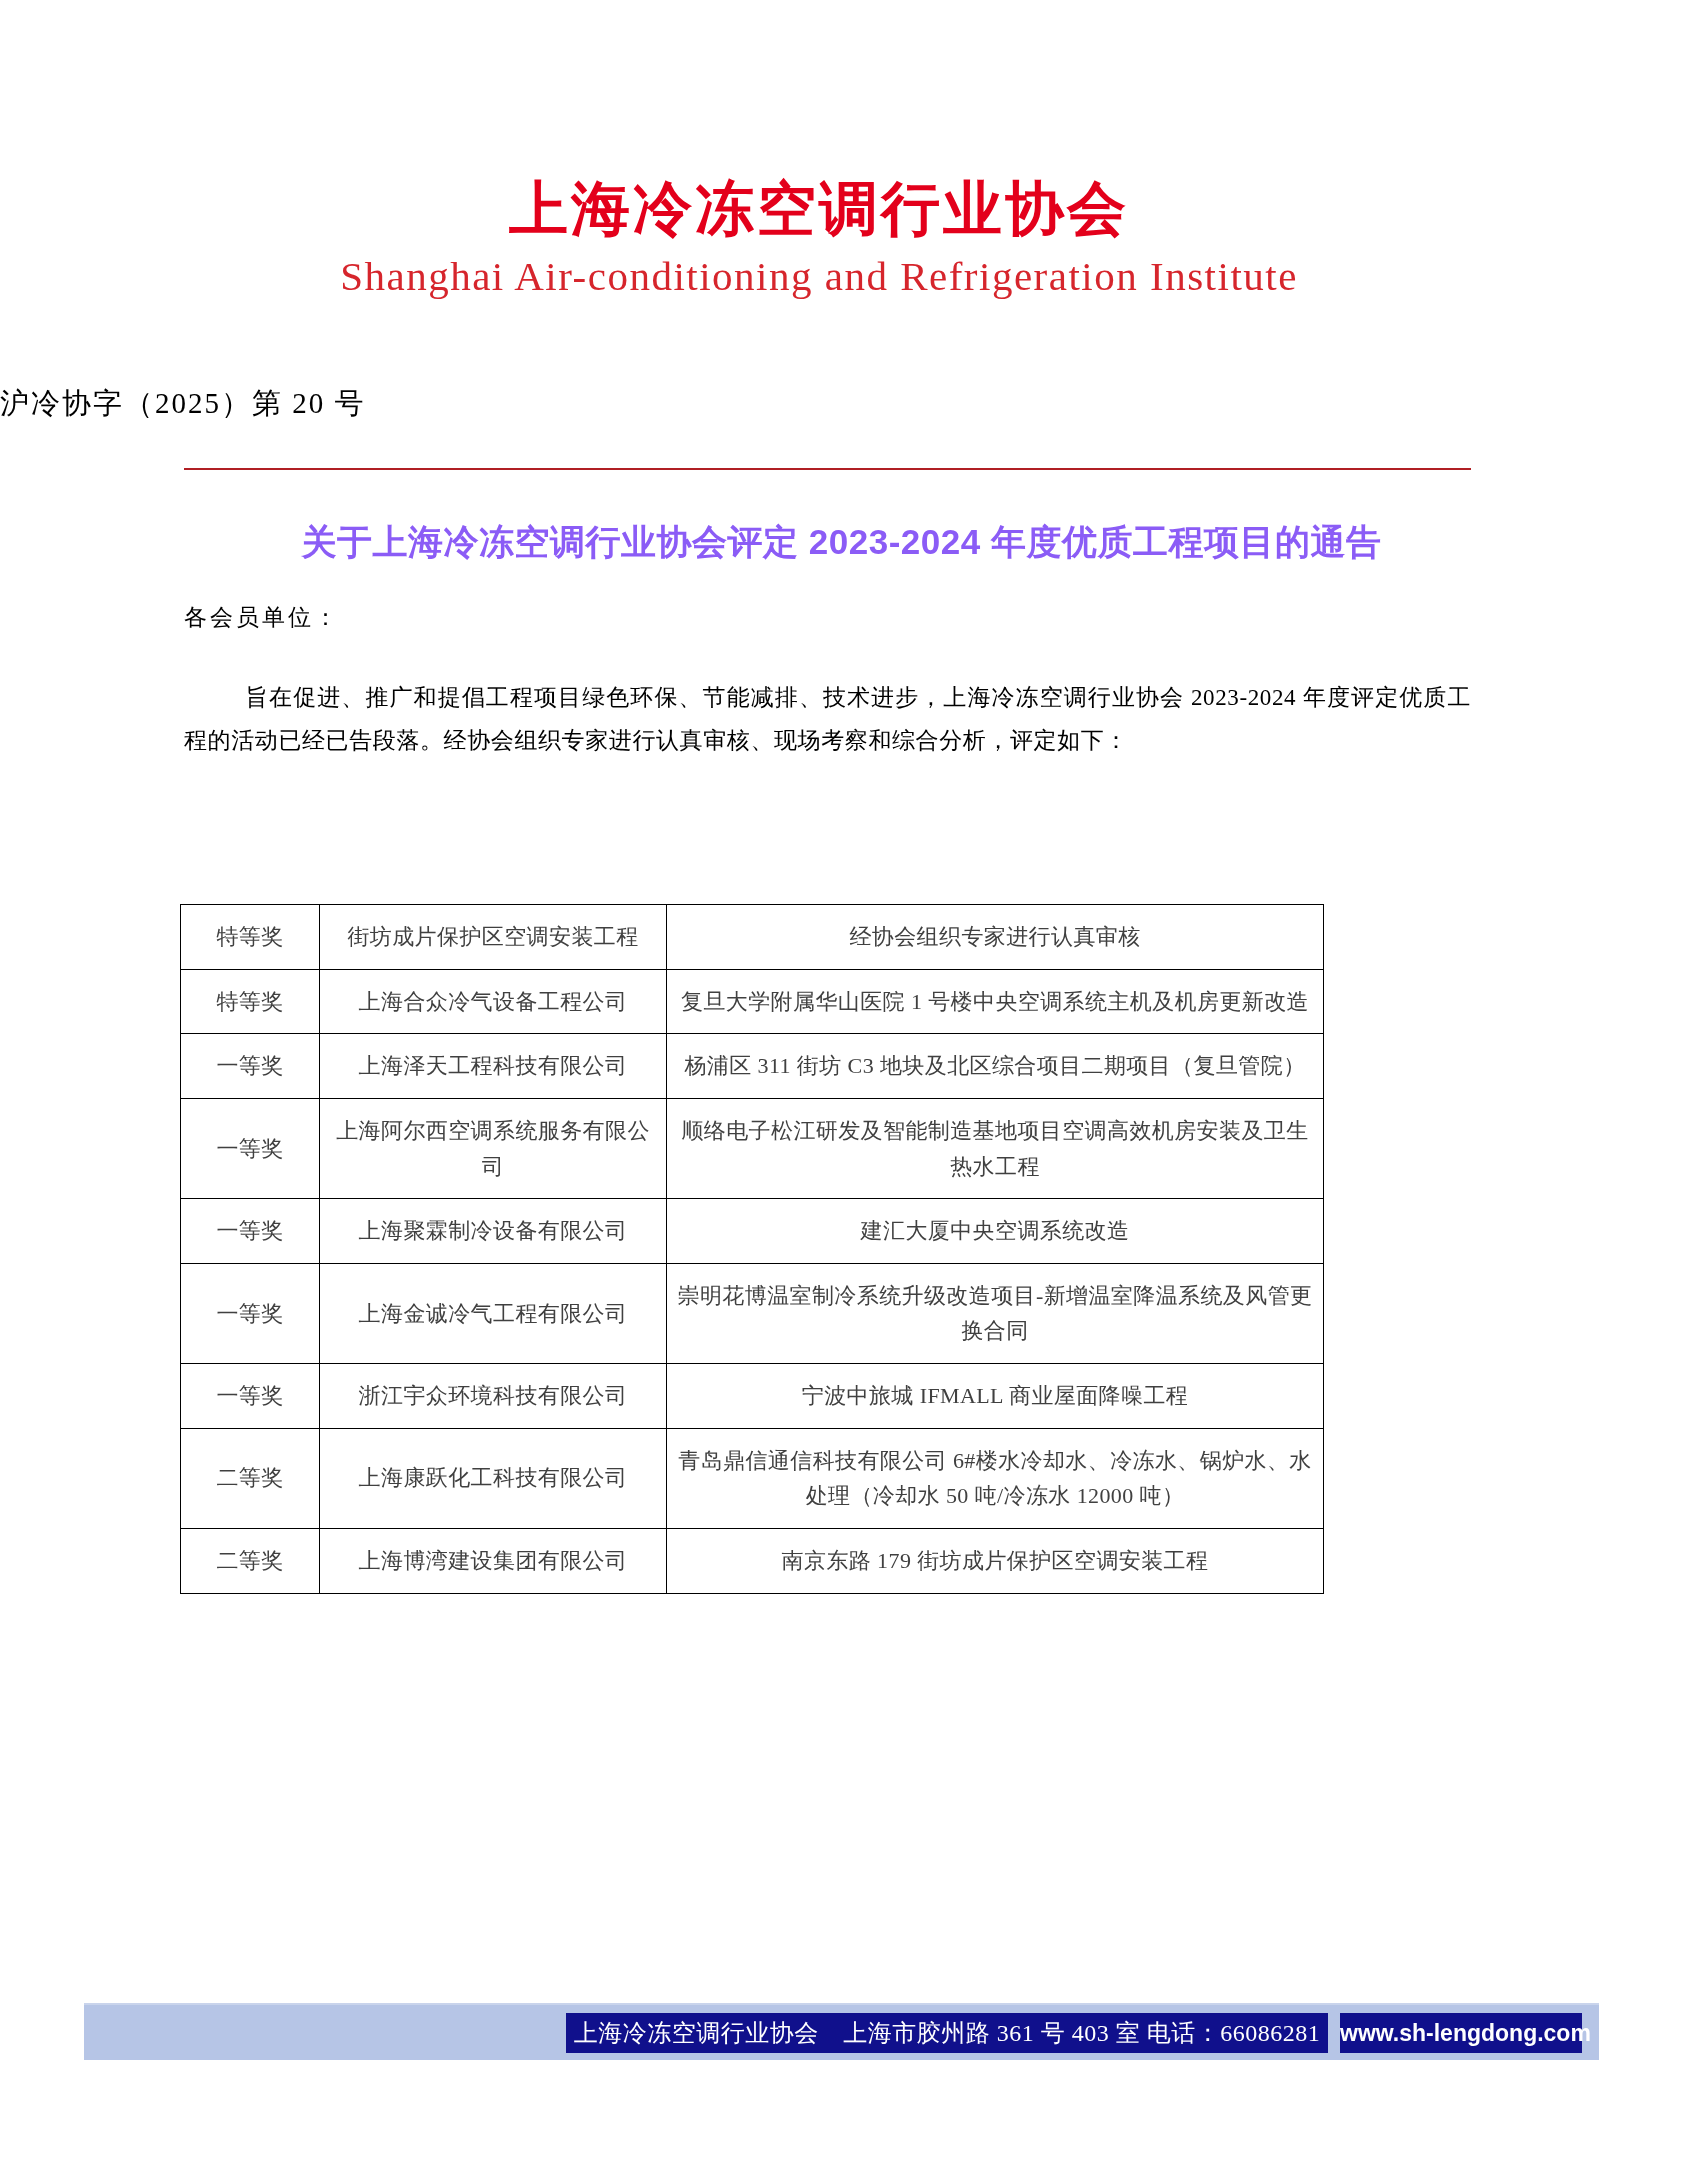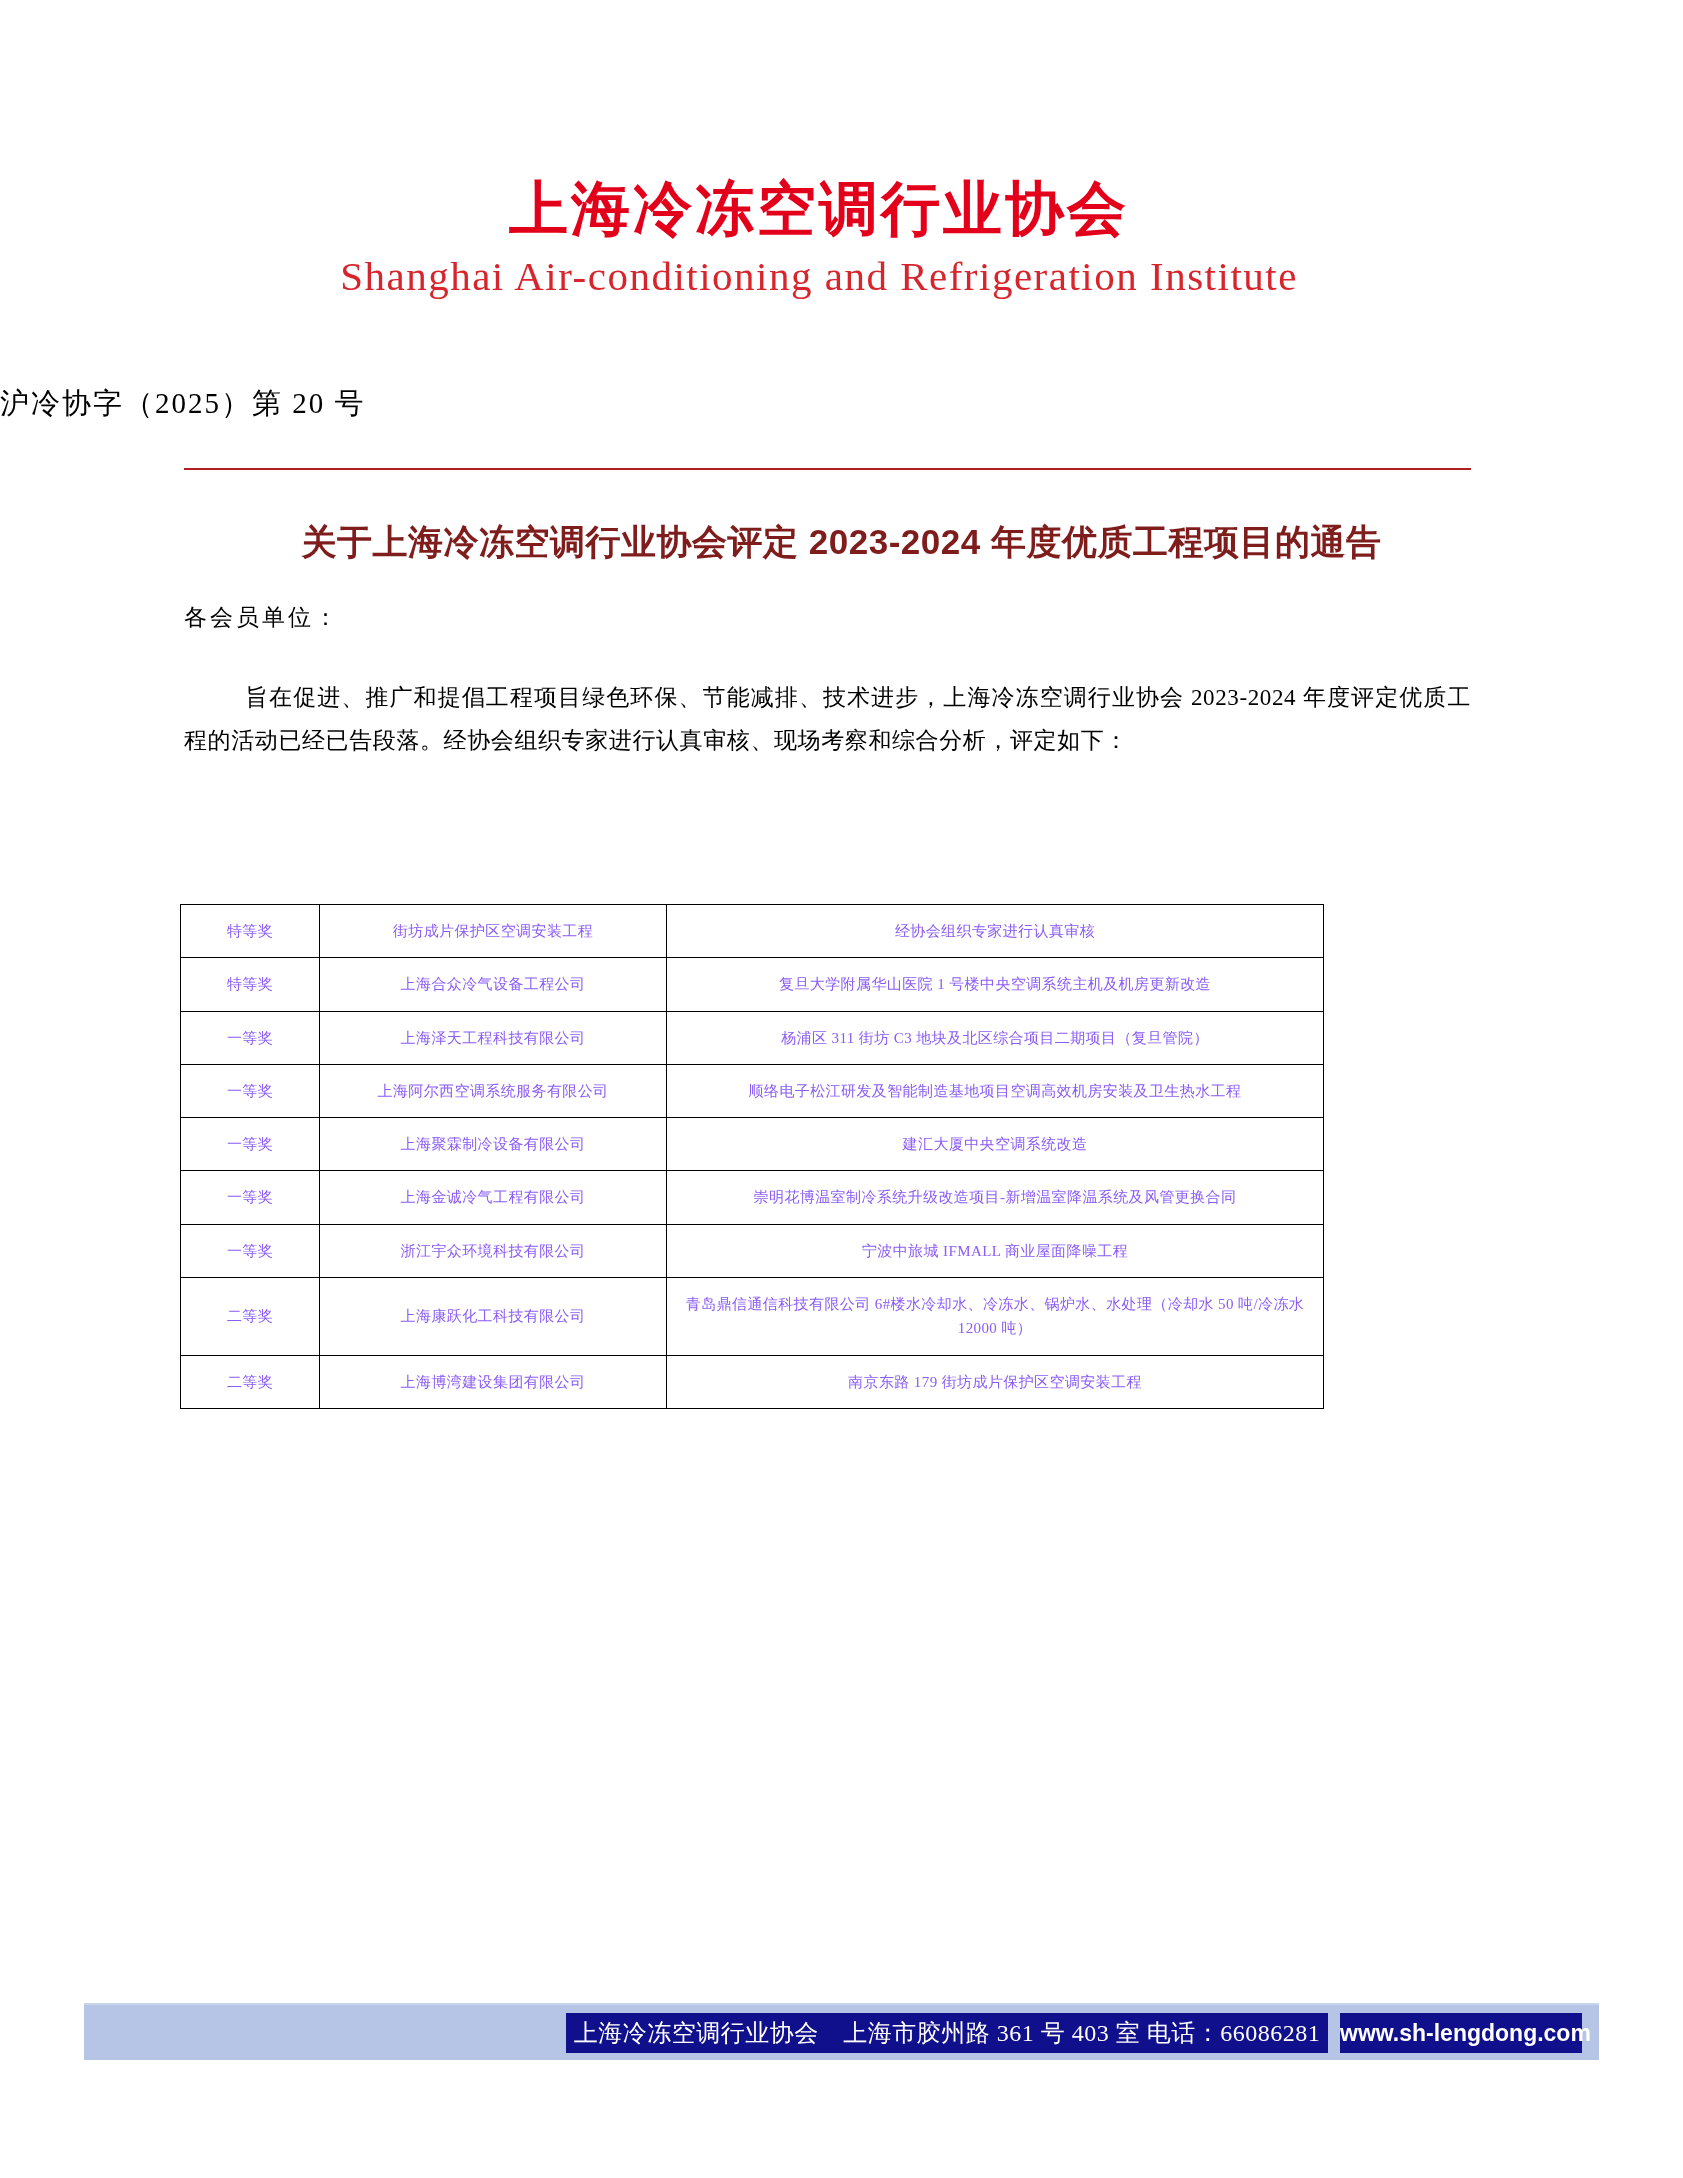--- a/index.html
+++ b/index.html
@@ -73,21 +73,21 @@
   .doc-title {
     position: absolute;
     top: 519px;
     left: 0;
     width: 1683px;
     text-align: center;
     font-family: "Liberation Sans", "DejaVu Sans", sans-serif;
     font-weight: bold;
     font-size: 35px;
     letter-spacing: 0.5px;
-    color: #7f1d1d;
+    color: #8b5cf6;
     white-space: nowrap;
   }
 
   
   .body-block {
     position: absolute;
     top: 606px;
     left: 184px;
     width: 1287px;
     font-family: "Liberation Serif", "DejaVu Serif", serif;
@@ -111,27 +111,27 @@
     position: absolute;
     top: 904px;
     left: 180px;
     width: 1142px;
     border-collapse: collapse;
     table-layout: fixed;
     font-family: "Liberation Serif", "DejaVu Serif", serif;
   }
   .award-table td {
     border: 1.6px solid #000000;
-    font-size: 15px;
+    font-size: 22px;
     text-align: center;
     vertical-align: middle;
     padding: 14px 10px;
     line-height: 1.62;
     letter-spacing: 0.4px;
-    color: #8b5cf6;
+    color: #404040;
   }
   .col-award  { width: 139px; }
   .col-unit   { width: 347px; }
   .col-project{ width: 657px; }
 
   
   .footer-bar {
     position: absolute;
     top: 2003px;
     left: 84px;

